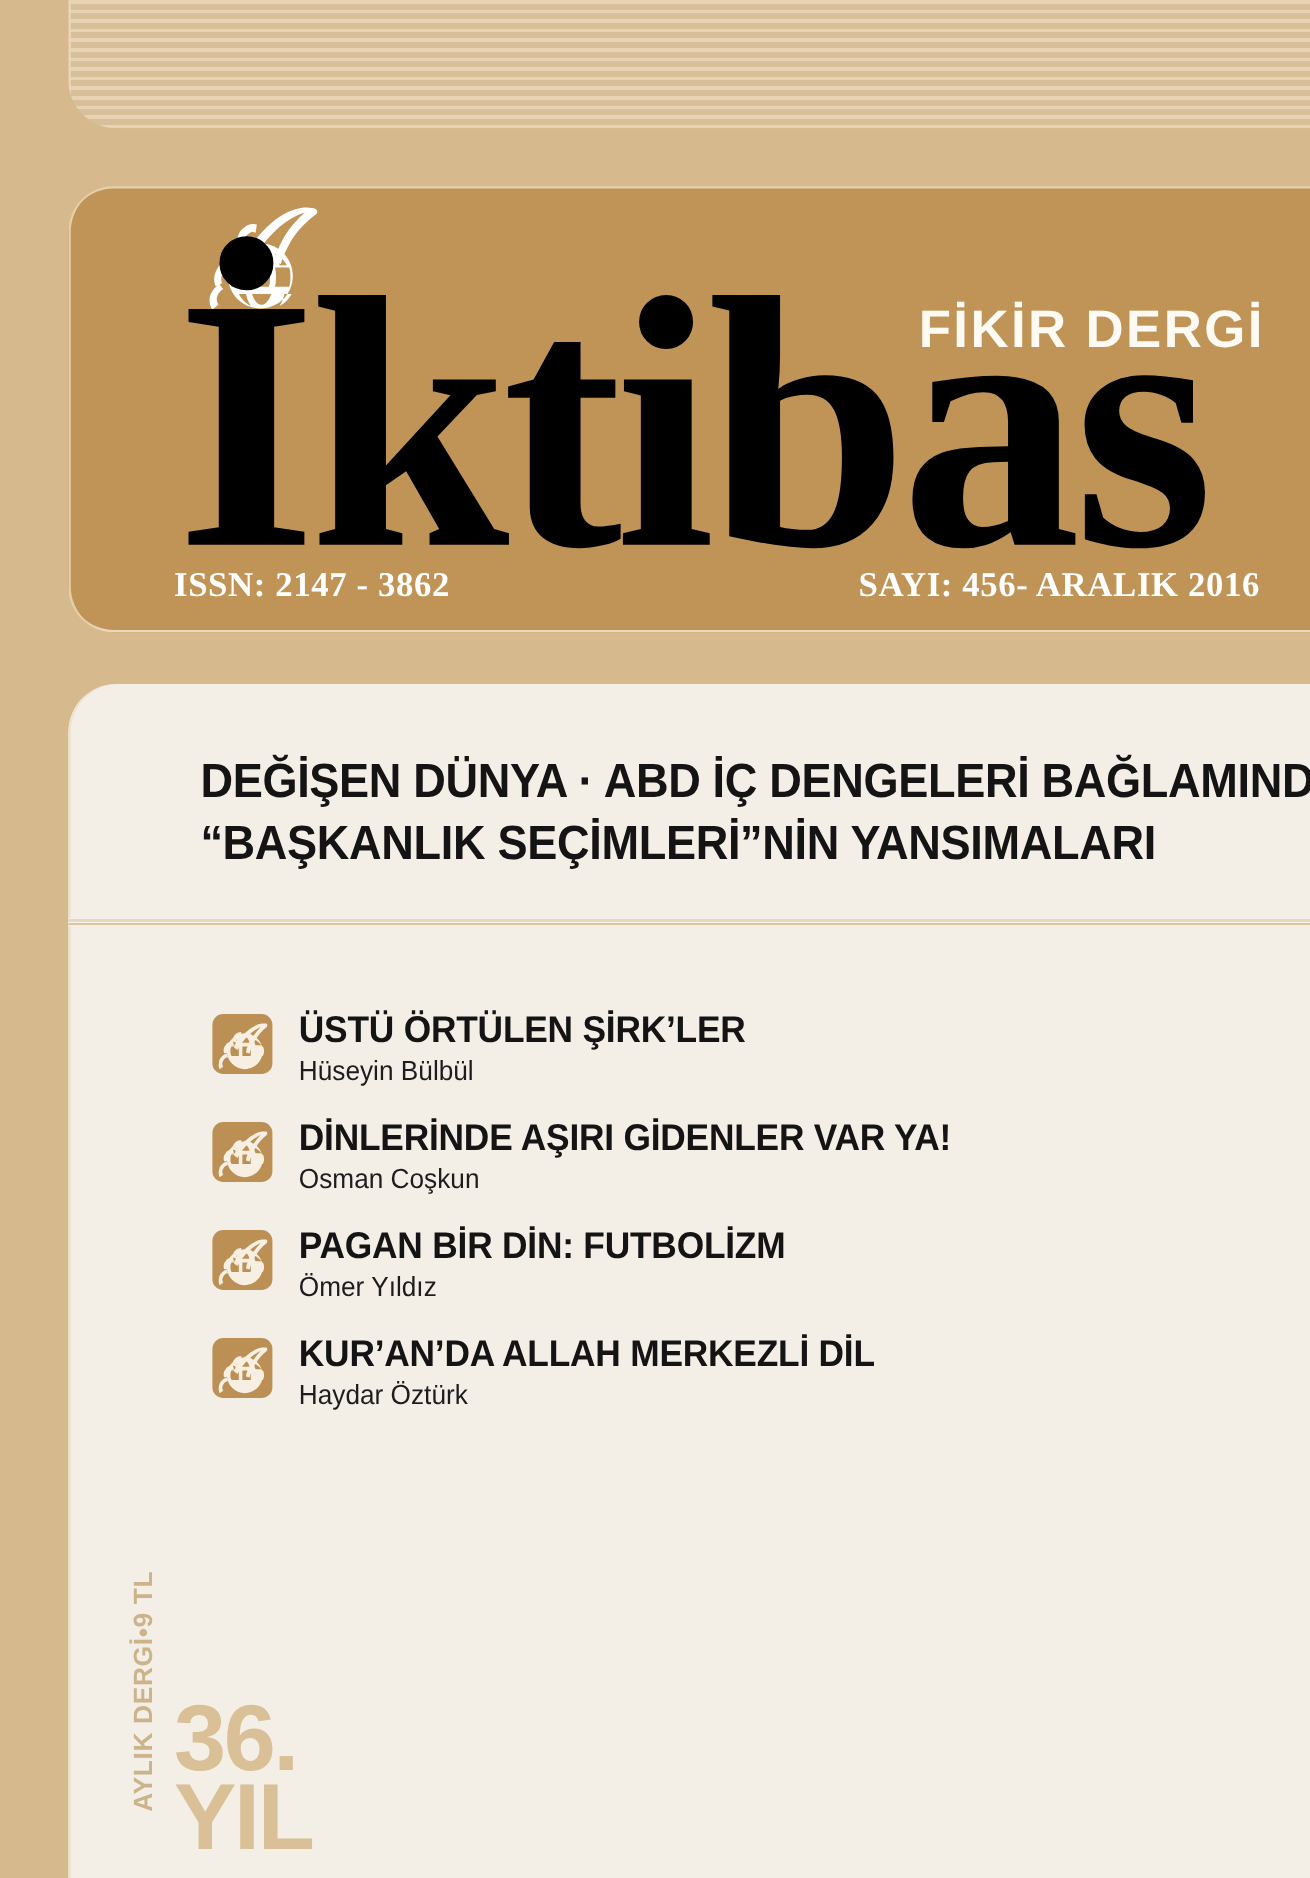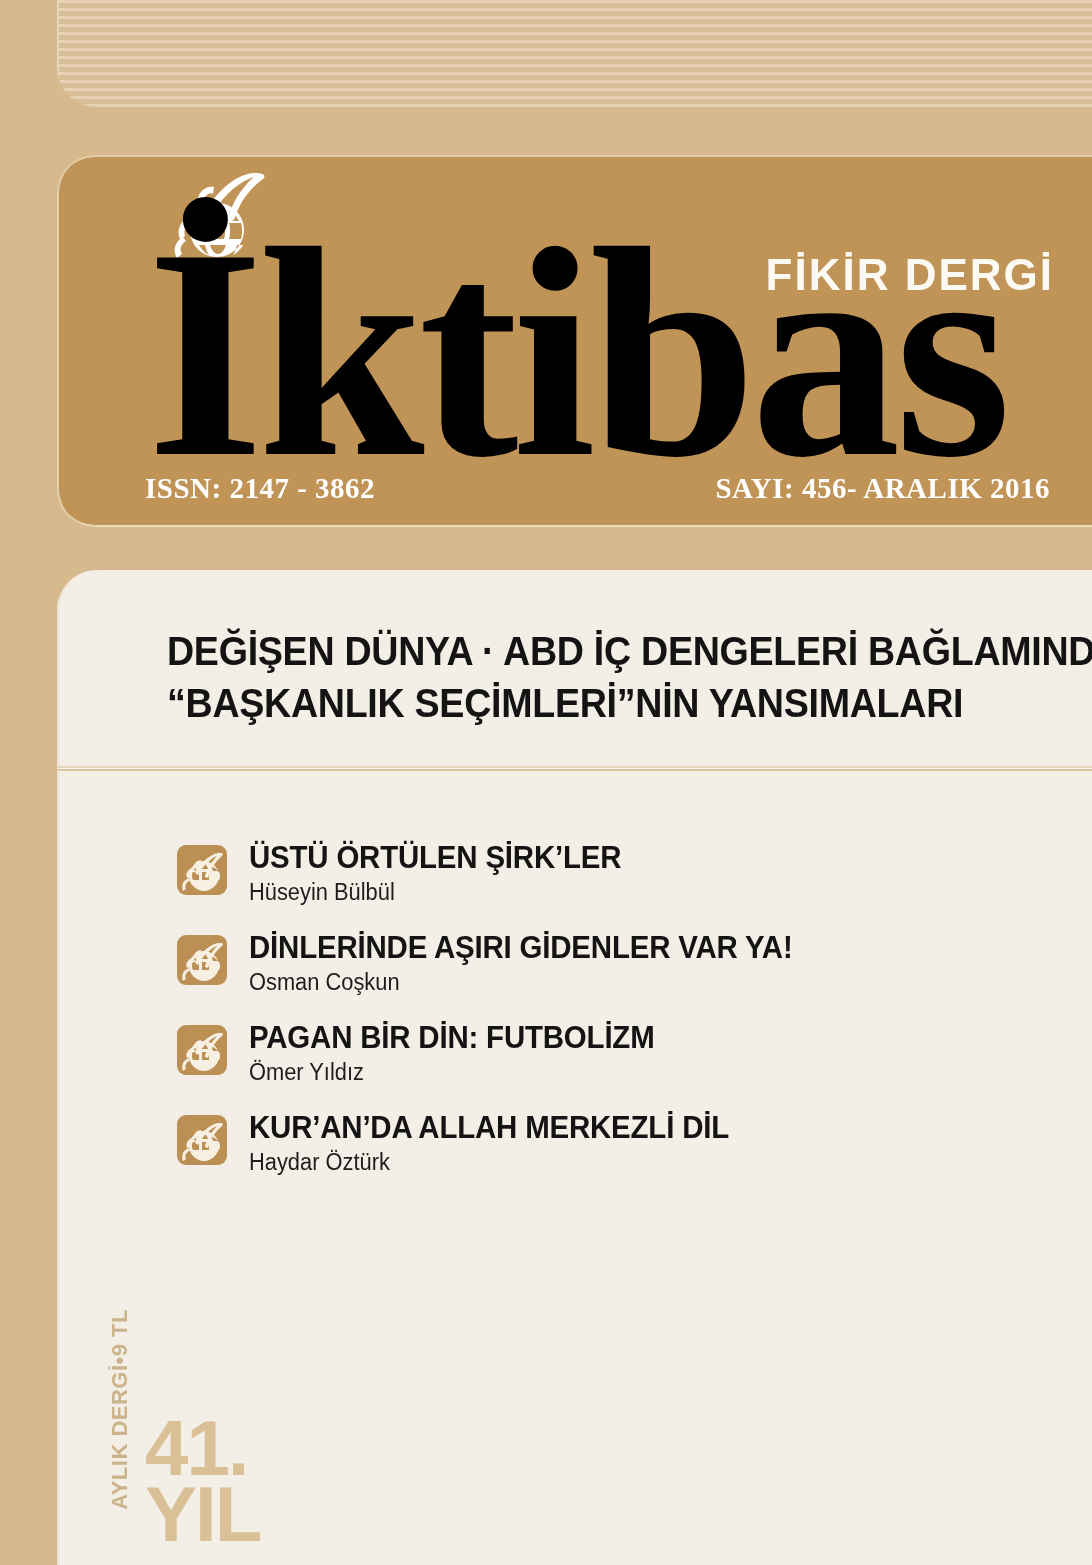--- a/index.html
+++ b/index.html
@@ -357,19 +357,19 @@
         </span>
         <div class="article-title">KUR’AN’DA ALLAH MERKEZLİ DİL</div>
         <div class="article-author">Haydar Öztürk</div>
       </div>
 
     </div>
 
     <div class="vertical-note">AYLIK DERGİ•9 TL</div>
 
     <div class="year-block">
-      <span>41.</span>
+      <span>36.</span>
       <span>YIL</span>
     </div>
 
   </div>
 
 </div>
 
 </body></html>

